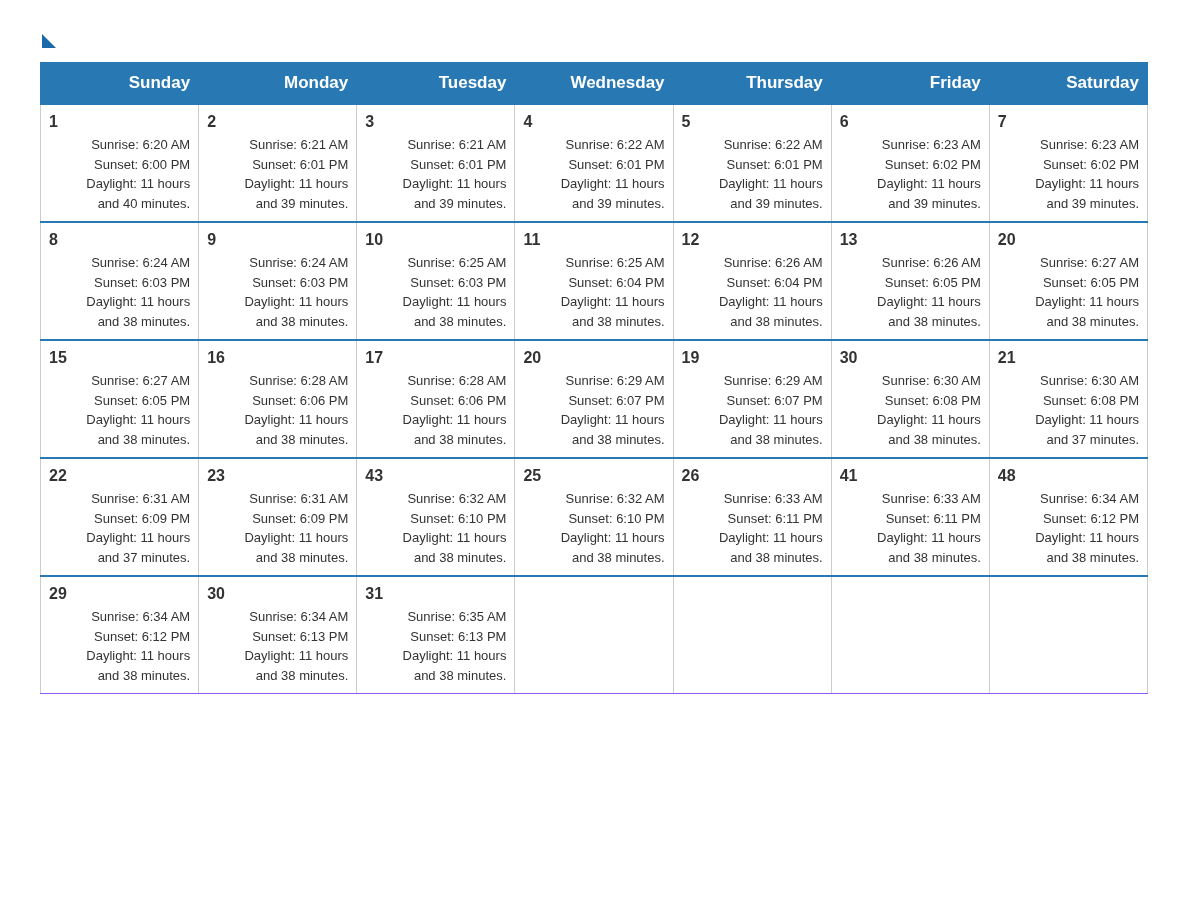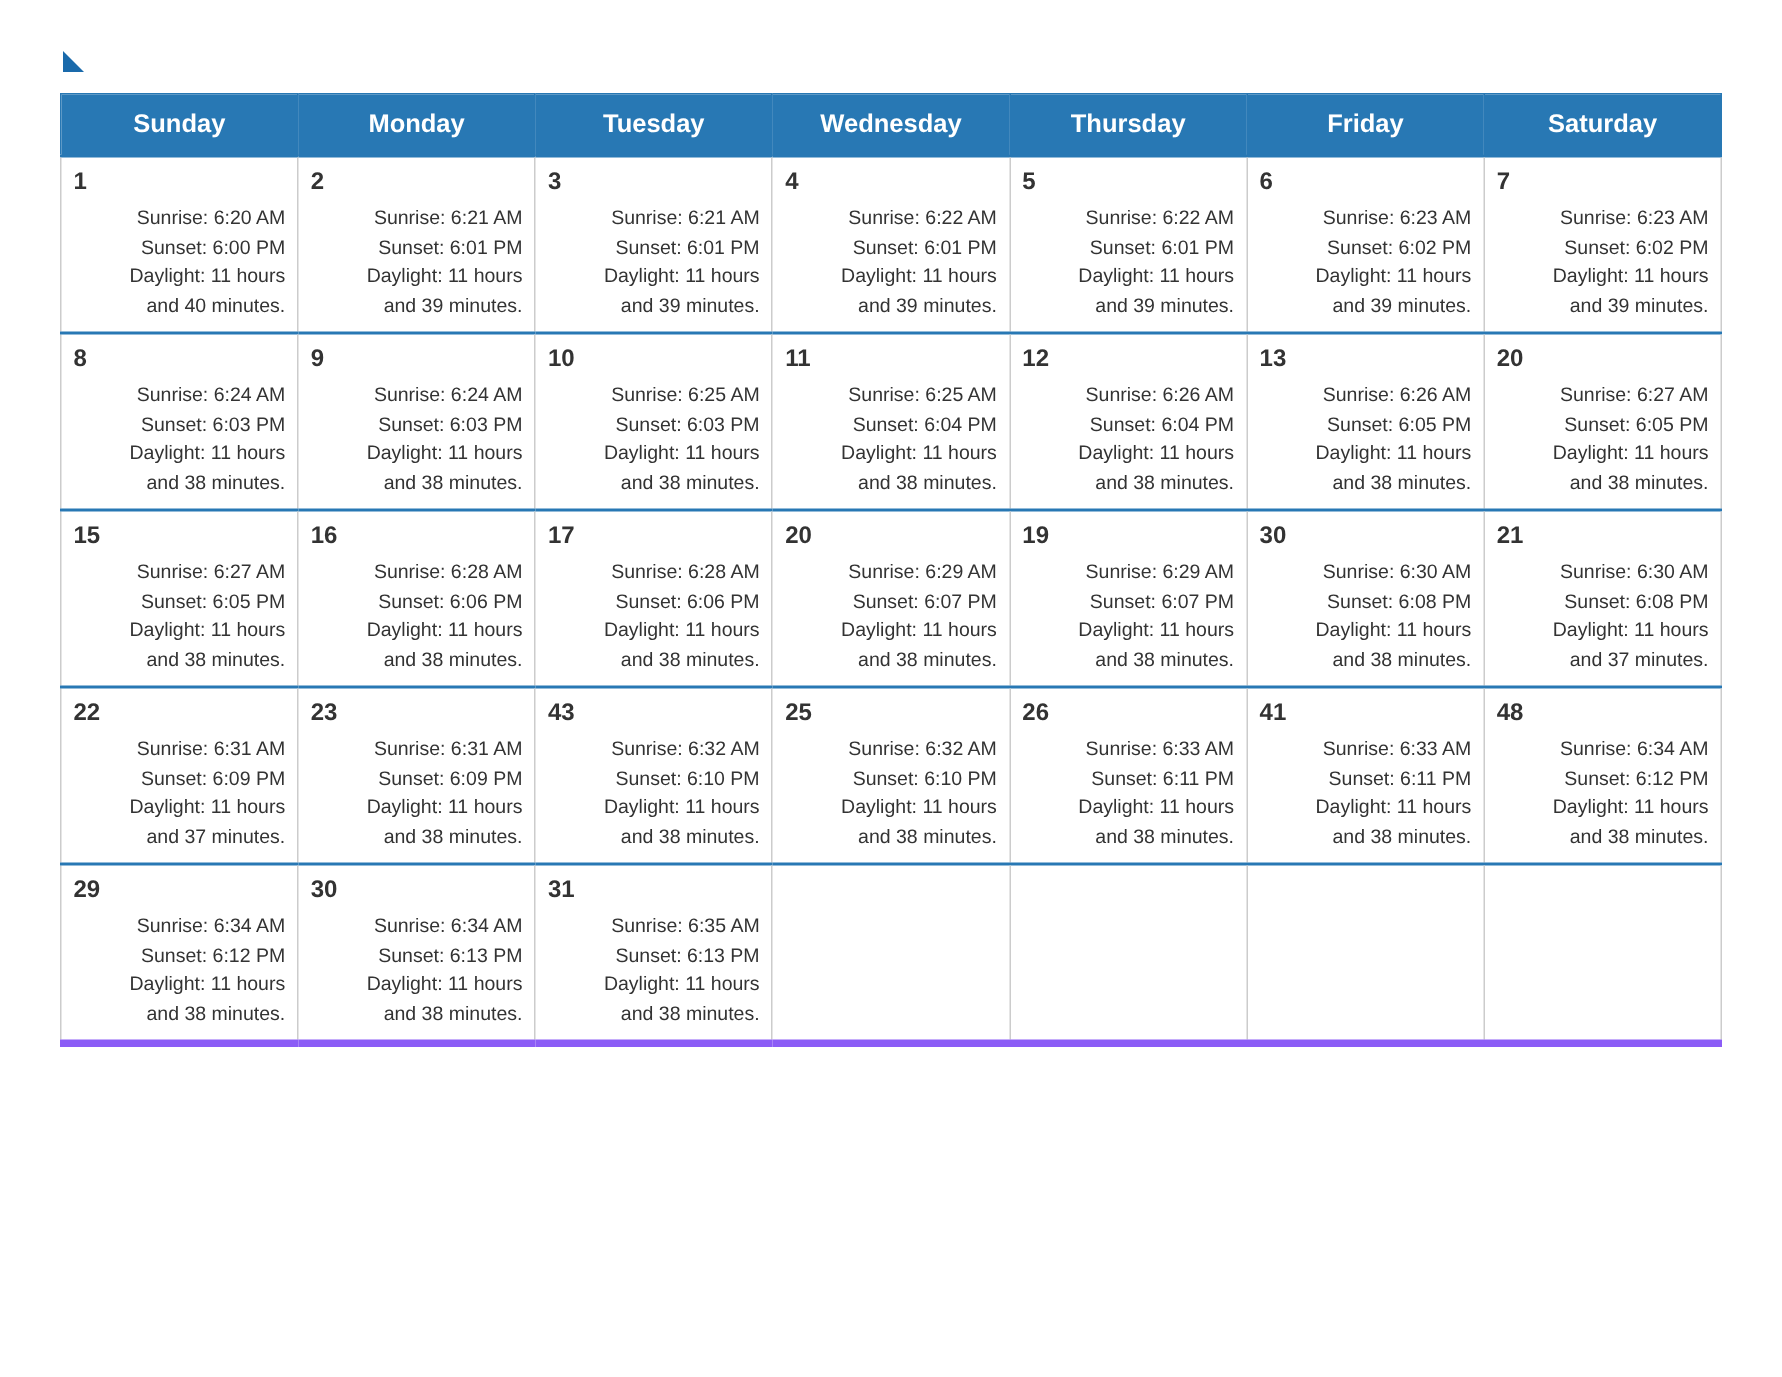--- a/index.html
+++ b/index.html
@@ -63,21 +63,21 @@
       width: 100%;
       border-collapse: collapse;
       margin-top: 10px;
     }
     .calendar thead tr th {
       background-color: #2878b4;
       color: #fff;
       font-size: 17px;
       font-weight: bold;
       padding: 10px 8px;
-      text-align: center;
+      text-align: right;
       border: 1px solid #2878b4;
     }
     .calendar tbody tr td {
       vertical-align: top;
       border: 1px solid #ccc;
       padding: 8px 8px;
       font-size: 13px;
       color: #333;
       width: 14.28%;
       min-height: 110px;
@@ -87,21 +87,21 @@
       font-weight: bold;
       margin-bottom: 4px;
       display: block;
     }
     .calendar tbody tr td .day-info {
       font-size: 13px;
       line-height: 1.5;
       text-align: right;
     }
     .calendar tbody tr:last-child td {
-      border-bottom: 5px solid #8b5cf6;
+      border-bottom: 1px solid #8b5cf6;
       border-radius: 27px;
     }
     .calendar tbody tr td.empty {
       background: #fff;
     }
     .top-border-row td {
       border-top: 2px solid #2878b4 !important;
     }
   </style>
 </head>

